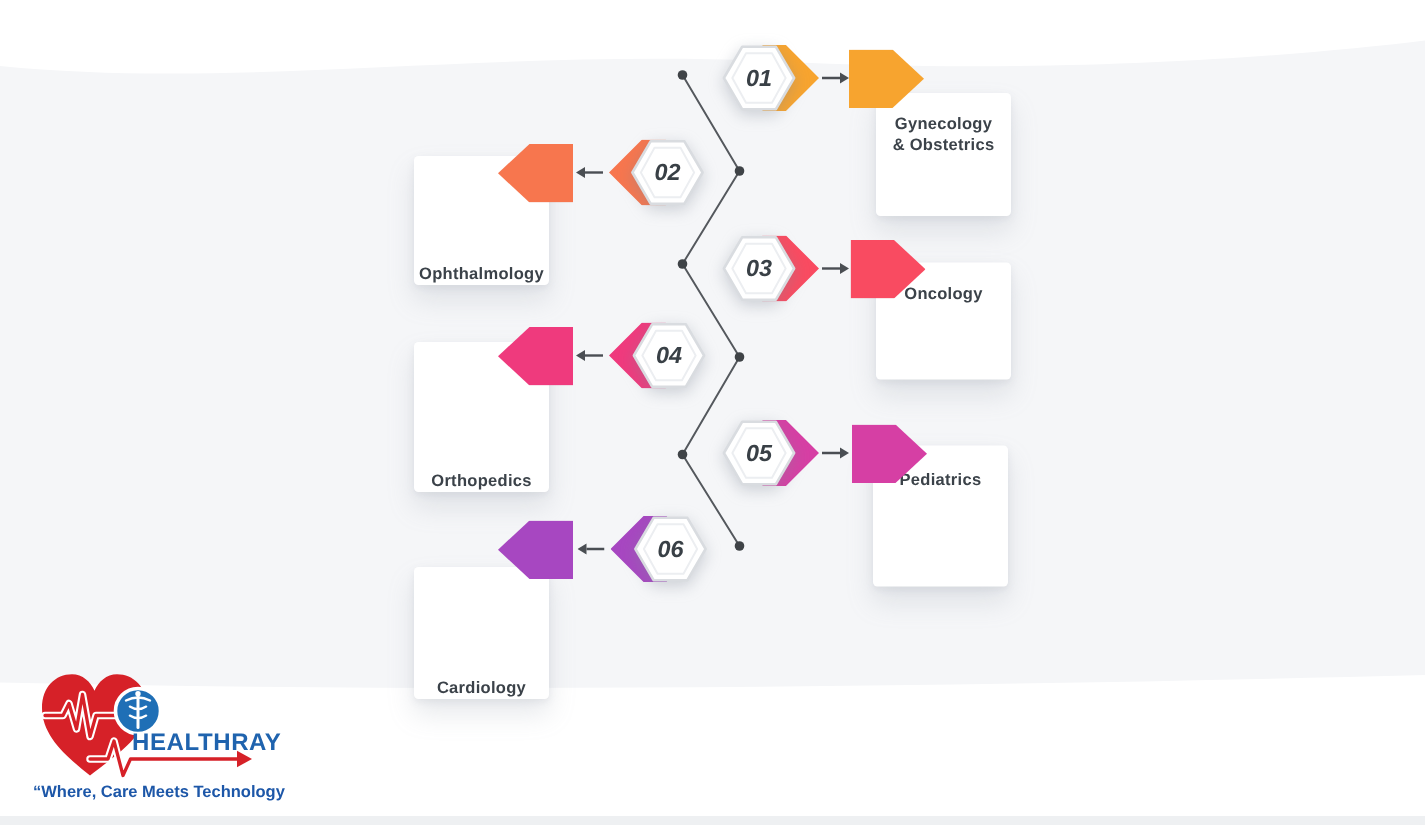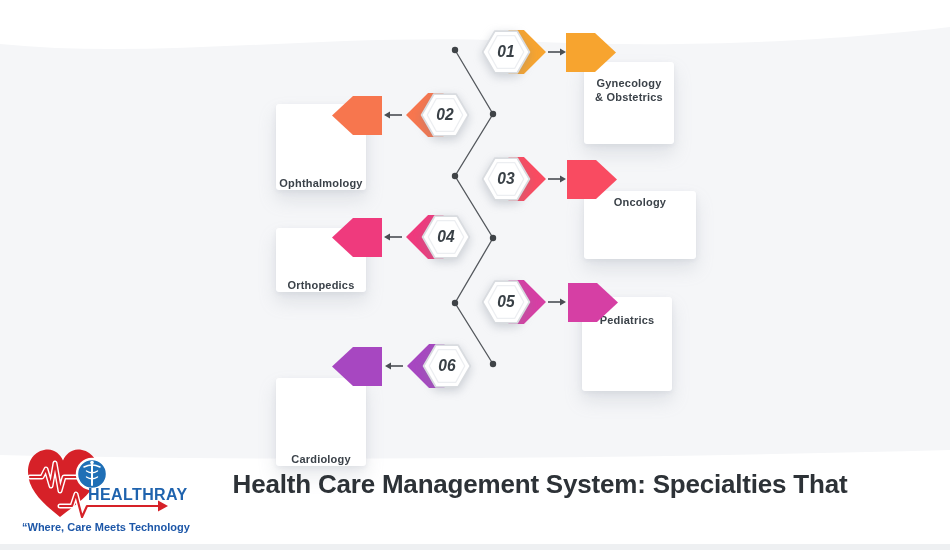--- a/index.html
+++ b/index.html
@@ -111,36 +111,36 @@
 <svg class="hex" style="left:480px;top:155px" width="52" height="48" viewBox="0 0 60 54">
   <path class="hex-outer" d="M17,3 H43 L57,27 L43,51 H17 L3,27 Z"></path>
   <path class="hex-inner" d="M20,8 H40 L50.5,27 L40,46 H20 L9.5,27 Z"></path>
   <text x="30" y="33">03</text>
 </svg>
 <svg class="conn" style="left:548px;top:174px" width="18" height="10" viewBox="0 0 18 10">
   <line x1="0" y1="5" x2="12" y2="5"></line>
     <path d="M12,1.4 L18,5 L12,8.6 Z"></path>
 </svg>
 <div class="barrow arrow-right" style="left: 567px; top: 160px; background: rgb(249, 75, 97);"></div>
-<div class="card" style="left:584px;top:191px;width:112px;height:64px;padding-top:4px">
+<div class="card" style="left:584px;top:175px;width:90px;height:64px;padding-top:14px">
   <span>Oncology</span>
 </div>
 
 <div class="chev chev-left abs" style="left: 406px; top: 215px; background: rgb(239, 58, 125);"></div>
 <svg class="hex" style="left:420px;top:213px" width="52" height="48" viewBox="0 0 60 54">
   <path class="hex-outer" d="M17,3 H43 L57,27 L43,51 H17 L3,27 Z"></path>
   <path class="hex-inner" d="M20,8 H40 L50.5,27 L40,46 H20 L9.5,27 Z"></path>
   <text x="30" y="33">04</text>
 </svg>
 <svg class="conn" style="left:384px;top:232px" width="18" height="10" viewBox="0 0 18 10">
   <line x1="18" y1="5" x2="6" y2="5"></line>
     <path d="M6,1.4 L0,5 L6,8.6 Z"></path>
 </svg>
 <div class="barrow arrow-left" style="left: 332px; top: 218px; background: rgb(239, 58, 125);"></div>
-<div class="card card-center" style="left:276px;top:228px;width:90px;height:64px">
+<div class="card card-center" style="left:276px;top:228px;width:90px;height:100px">
   <span>Orthopedics</span>
 </div>
 
 <div class="chev chev-right abs" style="left: 508px; top: 280px; background: rgb(214, 63, 164);"></div>
 <svg class="hex" style="left:480px;top:278px" width="52" height="48" viewBox="0 0 60 54">
   <path class="hex-outer" d="M17,3 H43 L57,27 L43,51 H17 L3,27 Z"></path>
   <path class="hex-inner" d="M20,8 H40 L50.5,27 L40,46 H20 L9.5,27 Z"></path>
   <text x="30" y="33">05</text>
 </svg>
 <svg class="conn" style="left:548px;top:297px" width="18" height="10" viewBox="0 0 18 10">
@@ -161,21 +161,20 @@
 <svg class="conn" style="left:385px;top:361px" width="18" height="10" viewBox="0 0 18 10">
   <line x1="18" y1="5" x2="6" y2="5"></line>
     <path d="M6,1.4 L0,5 L6,8.6 Z"></path>
 </svg>
 <div class="barrow arrow-left" style="left: 332px; top: 347px; background: rgb(167, 71, 193);"></div>
 <div class="card card-center" style="left:276px;top:378px;width:90px;height:88px">
   <span>Cardiology</span>
 </div>
 
 <div id="title">
-  <div>Health Care Management System: Specialties That</div>
 </div>
 
 <svg id="logo" width="170" height="100" viewBox="0 0 170 100">
   <path d="M40,73 C25,61 8,47 8,28 C8,14 17,5.5 28,5.5 C35,5.5 40.5,10.5 43,16.5 C45.5,10.5 51,5.5 58,5.5 C69,5.5 78,14 78,28 C78,47 55,61 40,73 Z" fill="#d62128"></path>
   <polyline points="10,33 22,33 26,25 31,42 35,19 40,47 44,33 57,33" fill="none" stroke="#ffffff" stroke-width="5" stroke-linejoin="round" stroke-linecap="round"></polyline>
   <polyline points="10,33 22,33 26,25 31,42 35,19 40,47 44,33 57,33" fill="none" stroke="#d62128" stroke-width="2.2" stroke-linejoin="round" stroke-linecap="round"></polyline>
   <circle cx="72" cy="30" r="15" fill="#1f6fb6" stroke="#ffffff" stroke-width="2.4"></circle>
   <g stroke="#ffffff" fill="none" stroke-linecap="round">
     <line x1="72" y1="20.5" x2="72" y2="41" stroke-width="2"></line>
     <circle cx="72" cy="18.5" r="1.8" fill="#ffffff" stroke="none"></circle>

